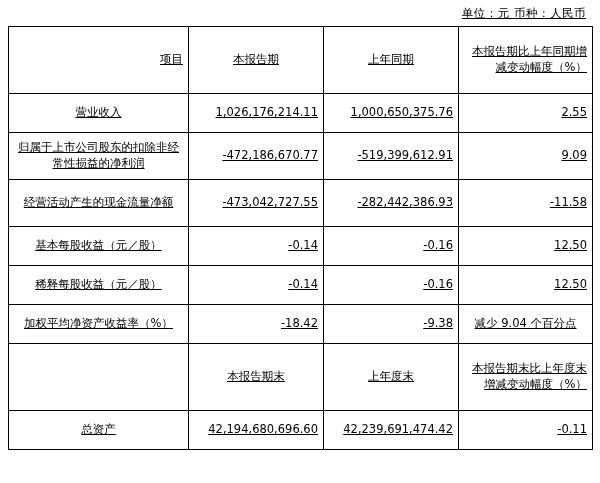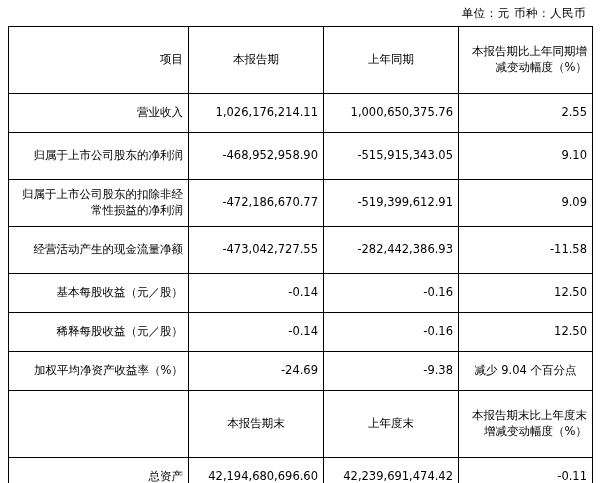--- a/index.html
+++ b/index.html
@@ -13,20 +13,21 @@
     font-family: "DejaVu Sans", "Liberation Sans", sans-serif;
     color: #000000;
     position: relative;
     overflow: hidden;
   }
   .page {
     width: 600px;
     height: 476px;
     box-sizing: border-box;
     padding: 6px 8px 16px 8px;
+    text-decoration: underline;
   }
   .unit-line {
     text-align: right;
     font-size: 11.5px;
     padding-right: 6px;
     padding-bottom: 5px;
     letter-spacing: 0.5px;
     white-space: nowrap;
   }
   table.fin {
@@ -44,21 +45,21 @@
   .col-item { width: 180px; }
   .col-a { width: 135px; }
   .col-b { width: 135px; }
   .col-c { width: 134px; }
 
   .hdr {
     text-align: center;
     height: 58px;
   }
   .lbl {
-    text-align: right;
+    text-align: center;
   }
   .num {
     text-align: right;
     padding-right: 6px;
     margin-left: 36px;
   }
   .note {
     text-align: center;
     padding-left: 6px;
   }
@@ -92,26 +93,20 @@
         <td class="hdr hdr-cell-multi">本报告期比上年同期增减变动幅度（%）</td>
       </tr>
 
       <tr class="row-tall">
         <td class="lbl">营业收入</td>
         <td class="num">1,026,176,214.11</td>
         <td class="num">1,000,650,375.76</td>
         <td class="num">2.55</td>
       </tr>
 
-      <tr class="row-two">
-        <td class="lbl">归属于上市公司股东的净利润</td>
-        <td class="num">-468,952,958.90</td>
-        <td class="num">-515,915,343.05</td>
-        <td class="num">9.10</td>
-      </tr>
 
       <tr class="row-two">
         <td class="lbl">归属于上市公司股东的扣除非经常性损益的净利润</td>
         <td class="num">-472,186,670.77</td>
         <td class="num">-519,399,612.91</td>
         <td class="num">9.09</td>
       </tr>
 
       <tr class="row-two">
         <td class="lbl">经营活动产生的现金流量净额</td>
@@ -129,21 +124,21 @@
 
       <tr class="row-tall">
         <td class="lbl">稀释每股收益（元／股）</td>
         <td class="num">-0.14</td>
         <td class="num">-0.16</td>
         <td class="num">12.50</td>
       </tr>
 
       <tr class="row-tall">
         <td class="lbl">加权平均净资产收益率（%）</td>
-        <td class="num">-24.69</td>
+        <td class="num">-18.42</td>
         <td class="num">-9.38</td>
         <td class="note">减少 9.04 个百分点</td>
       </tr>
 
       <tr>
         <td class="hdr lbl"></td>
         <td class="hdr">本报告期末</td>
         <td class="hdr">上年度末</td>
         <td class="hdr hdr-cell-multi">本报告期末比上年度末增减变动幅度（%）</td>
       </tr>

